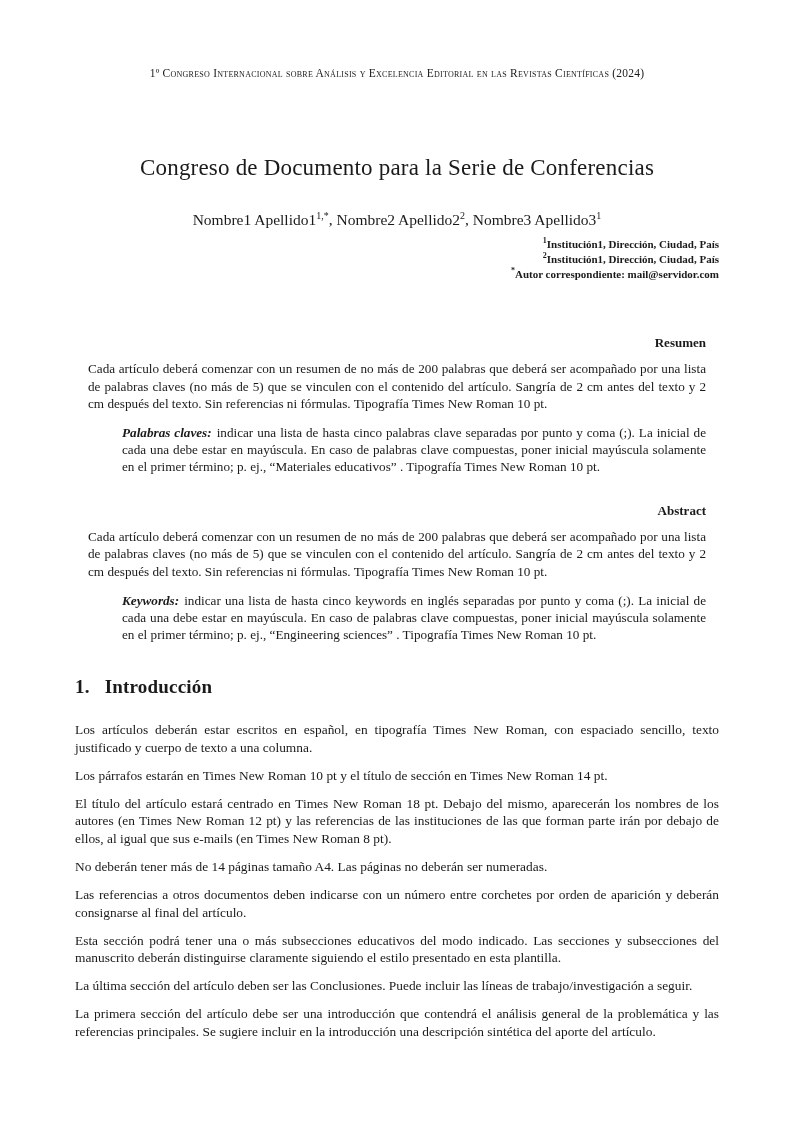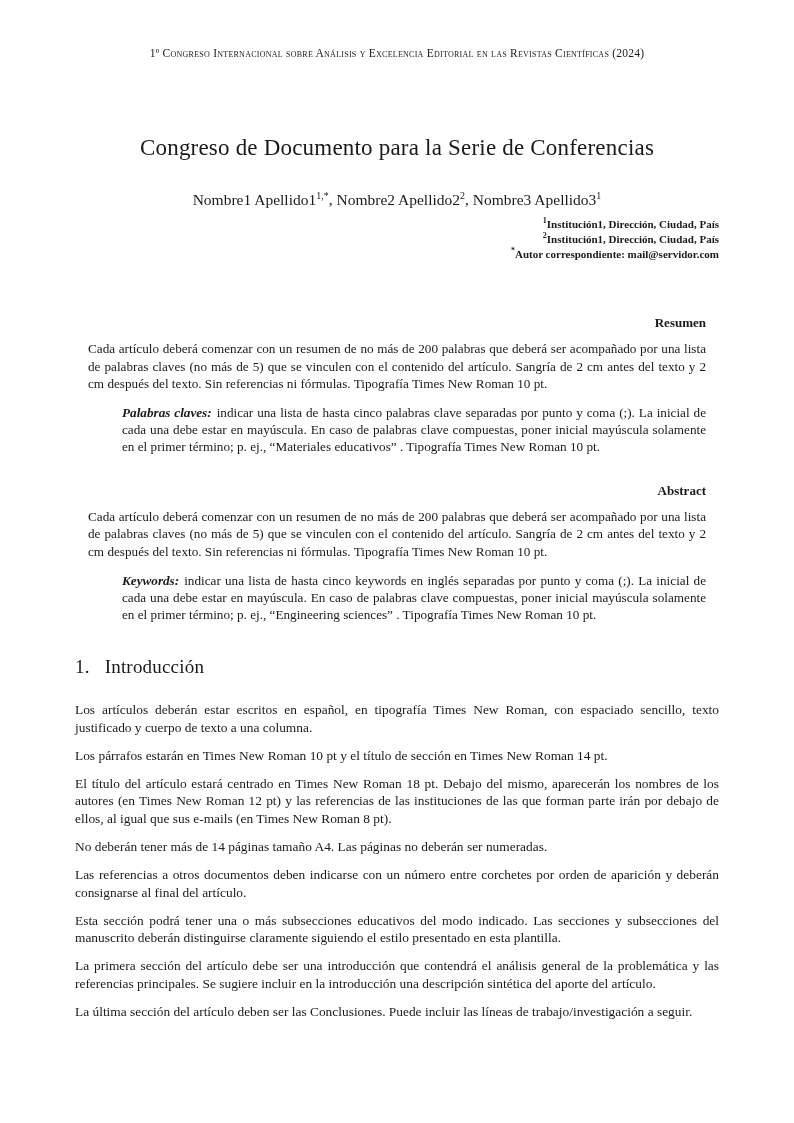--- a/index.html
+++ b/index.html
@@ -15,20 +15,21 @@
     color: #1a1a1a;
     overflow: hidden;
   }
   .running-header {
     padding-top: 47px;
     text-align: center;
     font-variant: small-caps;
     font-size: 11.5px;
     letter-spacing: 0.25px;
     white-space: nowrap;
+    margin-top: 20px;
   }
   .paper-title {
     margin-top: 76px;
     text-align: center;
     font-size: 23px;
     font-weight: 500;
     letter-spacing: 0.2px;
   }
   .authors {
     margin-top: 29px;
@@ -60,21 +61,21 @@
   }
   .kw-para { margin-top: 12px; margin-left: 34px; }
   .kw-label {
     font-weight: bold;
     font-style: italic;
     margin-right: 5px;
   }
   .section-heading {
     margin-top: 33px;
     font-size: 19px;
-    font-weight: normal;
+    font-weight: bold;
     letter-spacing: 0.2px;
   }
   .section-number { display: inline-block; margin-right: 15px; }
   .body-text p {
     margin: 10.5px 0 0 0;
     font-size: 13.4px;
     line-height: 1.31;
     text-align: justify;
   }
   .body-text p:first-child { margin-top: 23px; }
@@ -108,17 +109,17 @@
 
   <div class="section-heading"><span class="section-number">1.</span><span>Introducción</span></div>
 
   <div class="body-text">
     <p>Los artículos deberán estar escritos en español, en tipografía Times New Roman, con espaciado sencillo, texto justificado y cuerpo de texto a una columna.</p>
     <p>Los párrafos estarán en Times New Roman 10 pt y el título de sección en Times New Roman 14 pt.</p>
     <p>El título del artículo estará centrado en Times New Roman 18 pt. Debajo del mismo, aparecerán los nombres de los autores (en Times New Roman 12 pt) y las referencias de las instituciones de las que forman parte irán por debajo de ellos, al igual que sus e-mails (en Times New Roman 8 pt).</p>
     <p>No deberán tener más de 14 páginas tamaño A4. Las páginas no deberán ser numeradas.</p>
     <p>Las referencias a otros documentos deben indicarse con un número entre corchetes por orden de aparición y deberán consignarse al final del artículo.</p>
     <p>Esta sección podrá tener una o más subsecciones educativos del modo indicado. Las secciones y subsecciones del manuscrito deberán distinguirse claramente siguiendo el estilo presentado en esta plantilla.</p>
+    <p>La última sección del artículo deben ser las Conclusiones. Puede incluir las líneas de trabajo/investigación a seguir.</p>
     <p>La primera sección del artículo debe ser una introducción que contendrá el análisis general de la problemática y las referencias principales. Se sugiere incluir en la introducción una descripción sintética del aporte del artículo.</p>
-    <p>La última sección del artículo deben ser las Conclusiones. Puede incluir las líneas de trabajo/investigación a seguir.</p>
   </div>
 
 </div>
 
 </body></html>

